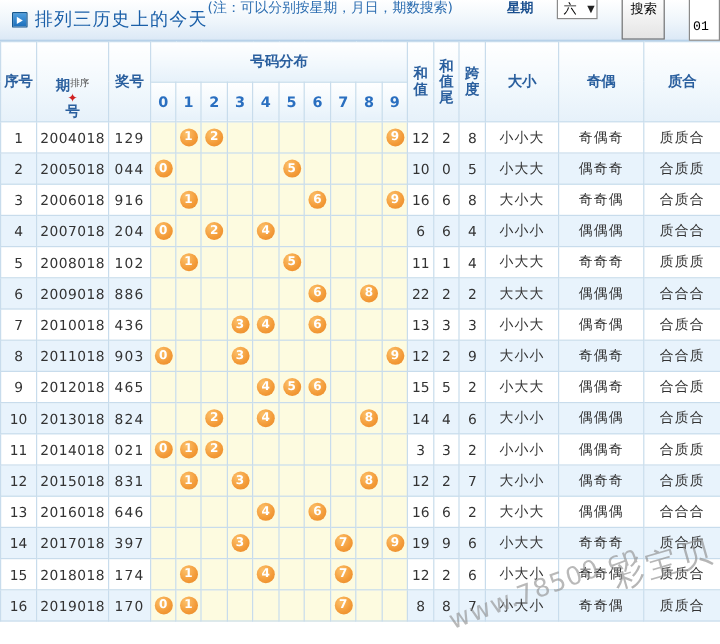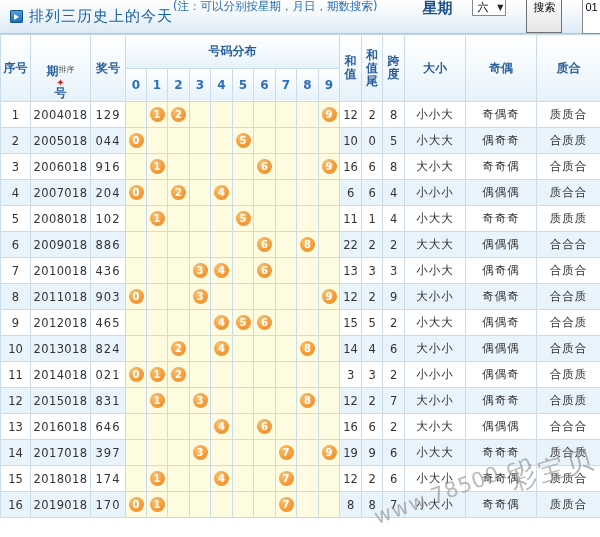--- a/index.html
+++ b/index.html
@@ -44,21 +44,21 @@
     font-family:"DejaVu Sans","Liberation Sans",sans-serif;
     white-space:nowrap;
   }
   .titlebar-right{
     margin-left:auto;
     display:flex;align-items:flex-start;
     white-space:nowrap;
     gap:20px;
   }
   .note-text{ color:#2b6cb0; font-size:11.5px; font-family:"DejaVu Sans",sans-serif;}
-  .week-label{ color:#1a4f8f; font-weight:bold; font-size:15px; font-family:Liberation Sans, sans-serif;margin-left:25px;}
+  .week-label{ color:#1a4f8f; font-weight:bold; font-size:11px; font-family:Liberation Sans, sans-serif;margin-left:25px;}
   .sel{
     display:inline-flex;align-items:center;justify-content:space-between;
     height:17px;min-width:34px;
     border:1px solid #8a8a8a;
     background:#fff;
     font-size:11px;
     padding:0 2px 0 4px;
     box-sizing:border-box;
     font-family:"DejaVu Sans",sans-serif;
     color:#000;
@@ -73,24 +73,24 @@
     box-sizing:border-box;
     color:#000;
     font-family:"DejaVu Sans",sans-serif;
     line-height:16px;
   }
   .txtinput{
     height:35px;width:26px;
     border:1px solid #8a8a8a;
     background:#fff;
     font-size:11px;
-    padding:0 2px;
+    padding:16px 2px;
     box-sizing:border-box;
     color:#000;
-    font-family:Liberation Sans, sans-serif;
+    font-family:Liberation Mono, monospace;
     line-height:15px;
     overflow:hidden;
   }
   
   table.grid{
     border-collapse:collapse;
     width:600px;
     table-layout:fixed;
     font-size:11.5px;
   }

